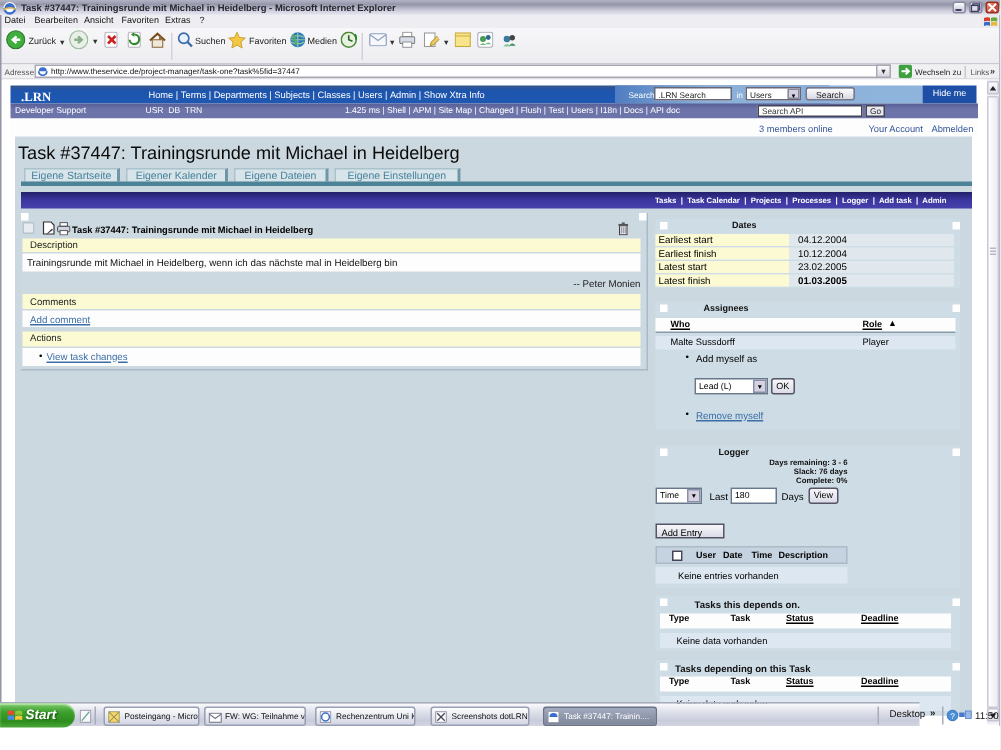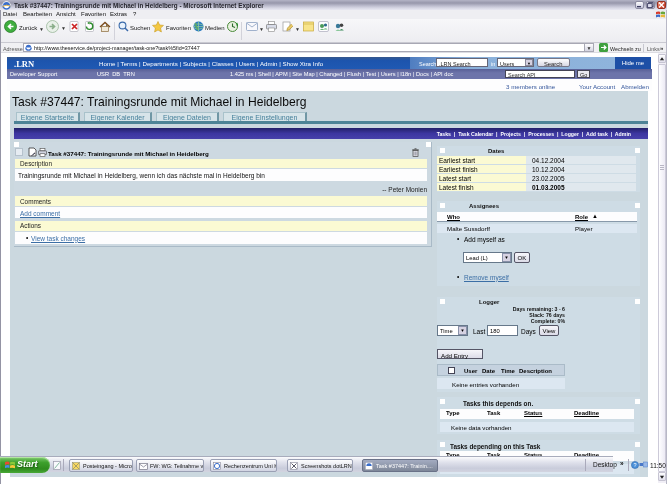--- a/index.html
+++ b/index.html
@@ -58,21 +58,21 @@
 .panel { position:absolute; left:427px; width:203px; background:#cedce5; }
 .ptitle { position:absolute; font-weight:bold; font-size:6px; color:#111; white-space:nowrap; }
 
 
 #scroll { left:658px; top:53px; width:9px; height:430px; background:#f1eff6; }
 .sbbtn svg { display:block; margin:1px auto 0; }
 .sbbtn { position:absolute; left:0px; width:8px; height:9px; background:linear-gradient(180deg,#fdfdfe,#e2e0ec); border:1px solid #c6c4d2; border-radius:1px; }
 #sbthumb { position:absolute; left:0px; top:11px; width:8px; height:408px; background:linear-gradient(90deg,#fefeff,#eceaf4); border:1px solid #cccad8; border-radius:1px; }
 
 
-#taskbar { left:0; top:456px; width:613px; height:16px; background:linear-gradient(180deg,#fbfbfd 0%,#e0e2ec 35%,#c9ccdb 75%,#d2d4e0 100%); border-top:1px solid #a8acbc; }
+#taskbar { left:0; top:468px; width:613px; height:16px; background:linear-gradient(180deg,#fbfbfd 0%,#e0e2ec 35%,#c9ccdb 75%,#d2d4e0 100%); border-top:1px solid #a8acbc; }
 .tbbtn { position:absolute; top:2px; height:13px; background:linear-gradient(180deg,#fdfdfe,#d2d5e3); border:1px solid #9aa0b4; border-radius:2px; font-size:5.5px; color:#111; overflow:hidden; }
 .tbbtn .tx { position:absolute; left:13px; top:3px; white-space:nowrap; }
 </style>
 </head>
 <body>
 <div id="root">
 
   <div id="titlebar" class="abs"></div>
   <svg class="abs" style="left:2px;top:1px;" width="9" height="9" viewBox="0 0 9 9">
       <circle cx="4.5" cy="4.5" r="4.2" fill="#fff"></circle>

